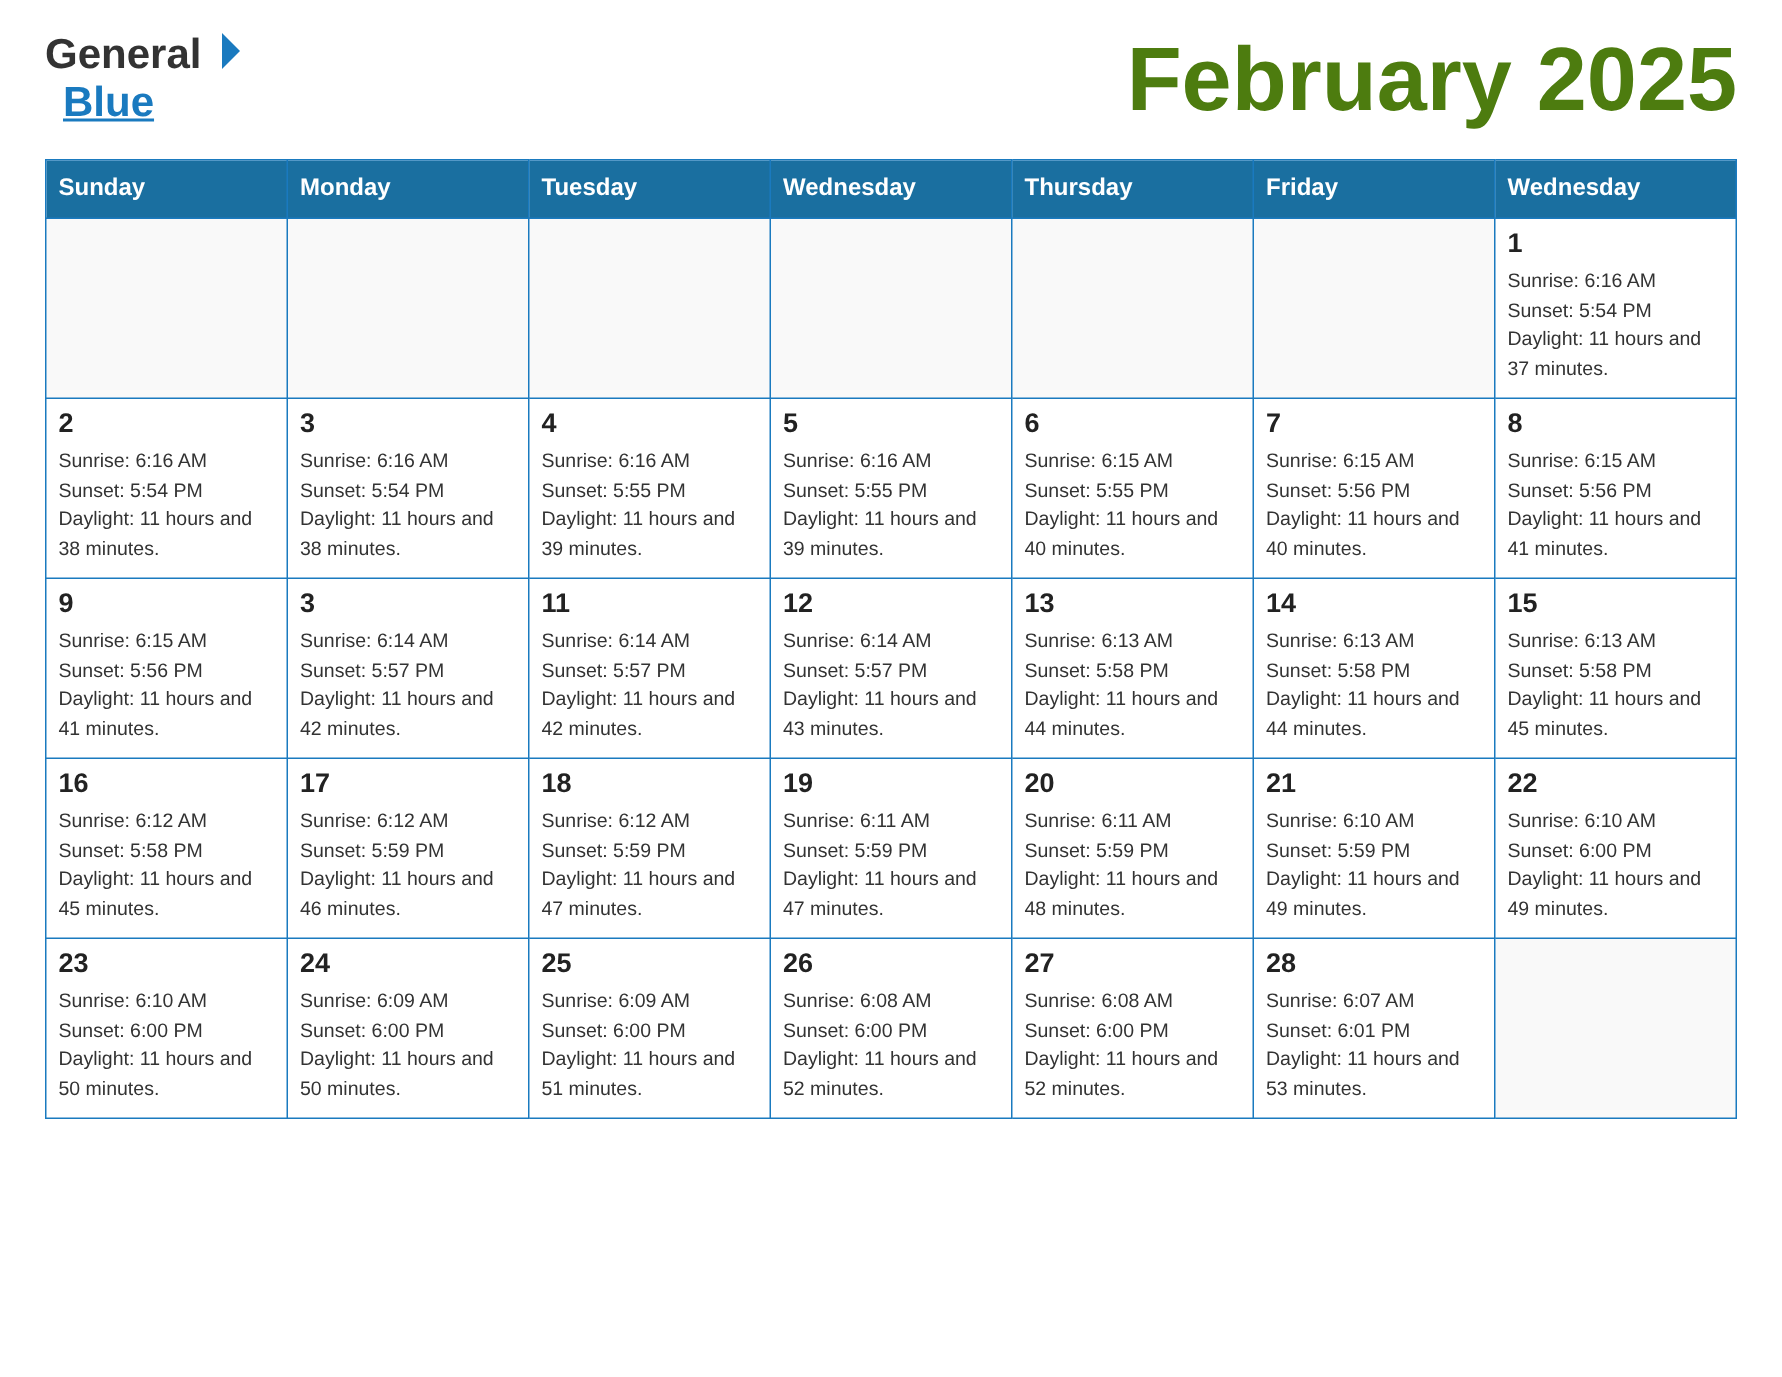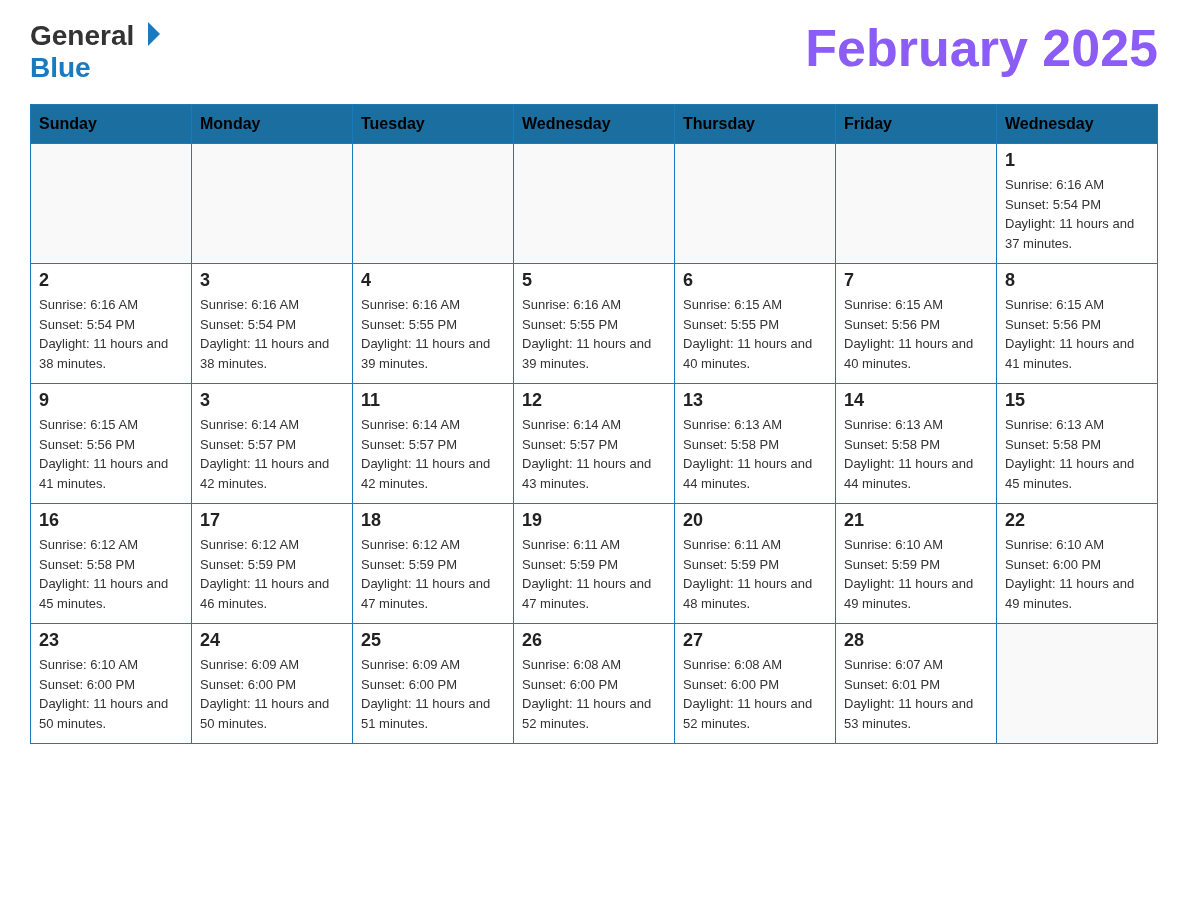--- a/index.html
+++ b/index.html
@@ -42,38 +42,38 @@
       border-left: 12px solid #1a7abf;
       border-top: 12px solid transparent;
       border-bottom: 12px solid transparent;
       margin-left: 2px;
       margin-top: -4px;
     }
     .title-area {
       text-align: right;
     }
     .calendar-title {
-      font-size: 52px;
-      font-weight: bold;
-      color: #8b5cf6;
+      font-size: 60px;
+      font-weight: bold;
+      color: #4d7c0f;
       line-height: 1.1;
     }
     .calendar-subtitle {
       font-size: 20px;
       color: #444;
       margin-top: 6px;
     }
     .calendar-table {
       width: 100%;
       border-collapse: collapse;
       border: 1px solid #1a7abf;
     }
     .calendar-table th {
       background-color: #1a6fa0;
-      color: #000000;
+      color: #ffffff;
       padding: 10px 8px;
       font-size: 16px;
       font-weight: bold;
       text-align: left;
       border: 1px solid #1a7abf;
     }
     .calendar-table td {
       vertical-align: top;
       padding: 6px 8px;
       border: 1px solid #1a7abf;
@@ -103,21 +103,21 @@
   </style>
 </head>
 <body>
 
 <div class="header">
   <div class="logo-area">
     <div class="logo-text">
       <span class="logo-general">General</span>
       <span class="logo-triangle"></span>
     </div>
-    <span class="logo-blue" style="margin-left:0;">Blue</span>
+    <span class="logo-blue" style="margin-left:12px;text-decoration:underline;">Blue</span>
   </div>
   <div class="title-area">
     <div class="calendar-title">February 2025</div>
   </div>
 </div>
 
 <table class="calendar-table">
   <thead>
     <tr>
 

